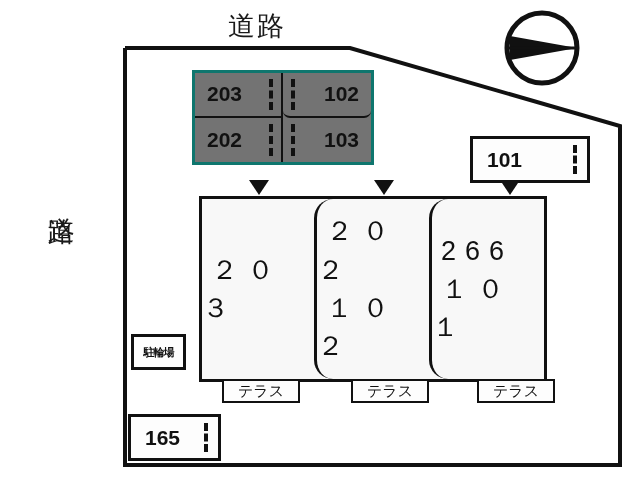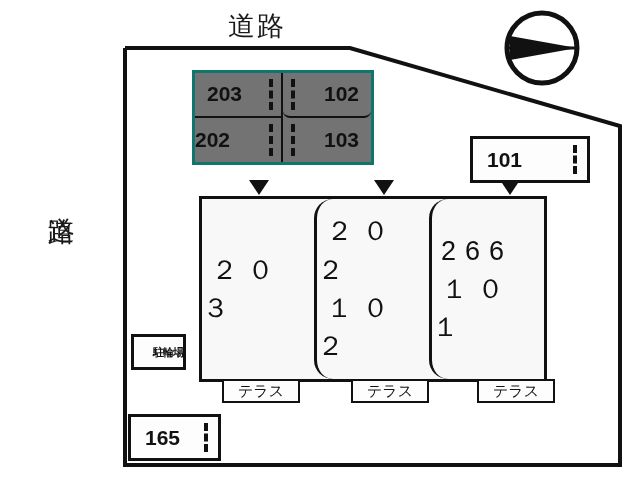--- a/index.html
+++ b/index.html
@@ -34,21 +34,21 @@
     border:3px solid #0f766e;background:#737373;box-sizing:border-box;
     display:grid;grid-template-columns:1fr 1fr;grid-template-rows:1fr 1fr;margin-left:44px;
   }
   .pcell{
     position:relative;box-sizing:border-box;
     display:flex;align-items:center;
     font-size:21px;font-weight:bold;color:#111;
   }
   .pcell.tl{border-right:2px solid #111;border-bottom:2px solid #111;justify-content:flex-start;padding-left:12px;}
   .pcell.tr{border-bottom:2px solid #111;justify-content:flex-end;padding-right:12px;border-radius:7px;}
-  .pcell.bl{border-right:2px solid #111;justify-content:flex-start;}
+  .pcell.bl{border-right:2px solid #111;justify-content:flex-start;padding-left:12px;}
   .pcell.br{justify-content:flex-end;padding-right:12px;}
   
   .dash-v{
     position:absolute;top:14%;height:72%;width:0;
     border-left:4px dashed #111;
   }
   .pcell.tl .dash-v, .pcell.bl .dash-v{right:8px;}
   .pcell.tr .dash-v, .pcell.br .dash-v{left:8px;}
 
   
@@ -95,21 +95,21 @@
     border:2px solid #111;background:#fdfdfd;
     display:flex;align-items:center;justify-content:center;
     font-size:15px;color:#111;letter-spacing:0px;
     font-family:"DejaVu Sans",sans-serif;
     height:24px;width:78px;
   }
   
   #bike-box{
     position:absolute;left:131px;top:334px;width:55px;height:36px;
     box-sizing:border-box;border:3px solid #111;background:#fdfdfd;
-    display:flex;align-items:center;justify-content:flex-end;
+    display:flex;align-items:center;justify-content:center;
     font-size:11px;font-weight:bold;color:#111;
     font-family:"DejaVu Sans",sans-serif;letter-spacing:-1px;
   }
   
   #compass{position:absolute;left:502px;top:8px;width:80px;height:80px;}
 </style>
 </head>
 <body>
 
 <div id="map">

